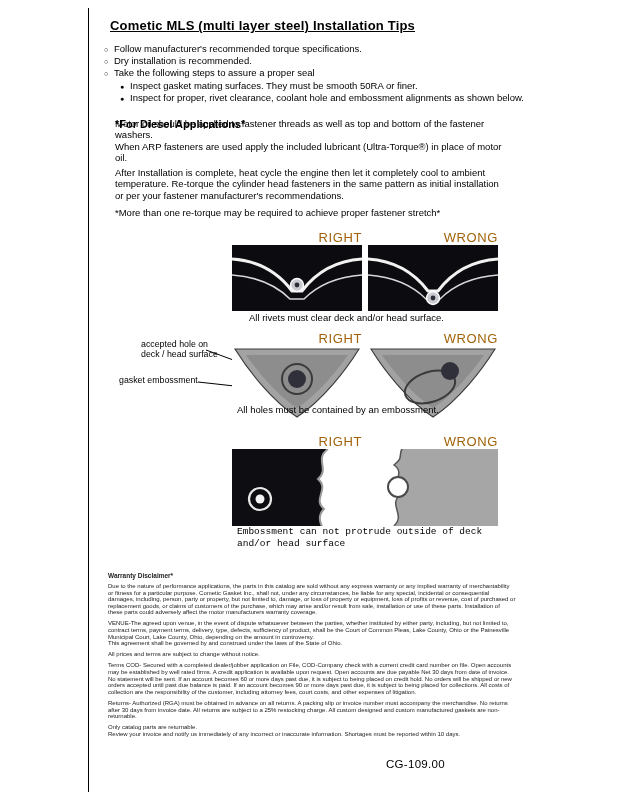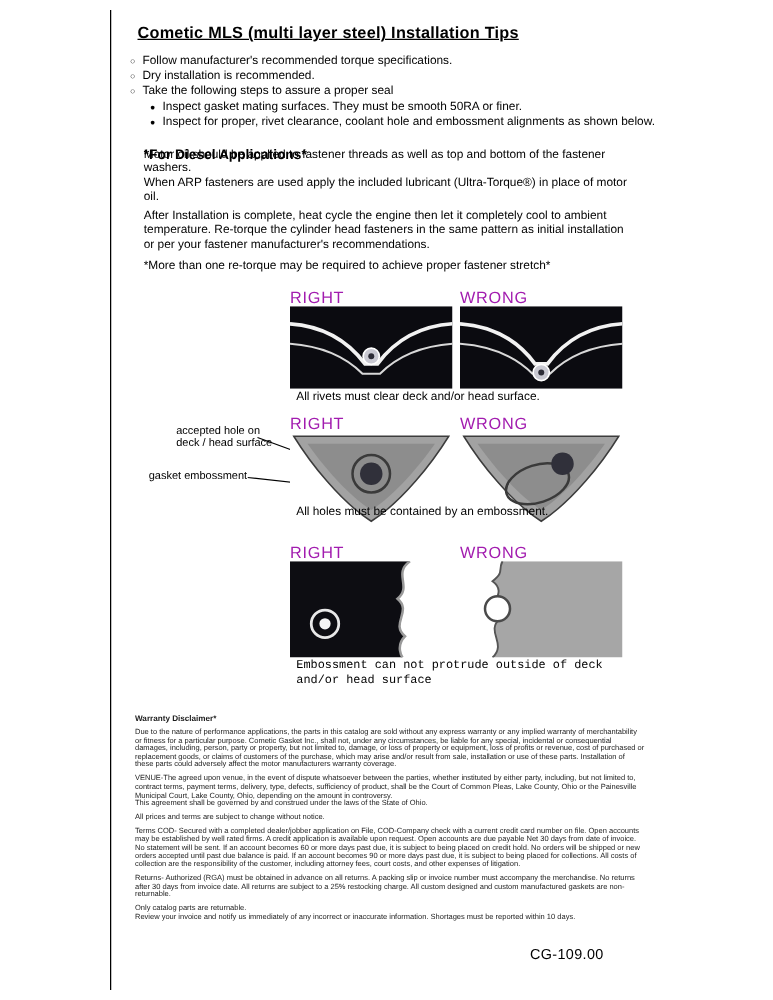--- a/index.html
+++ b/index.html
@@ -43,22 +43,22 @@
   .para {
     position: absolute; left: 115px; width: 400px;
     font-size: 9.5px; line-height: 11.3px;
     white-space: pre-line;
   }
   .para-1 { top: 118px; }
   .para-2 { top: 167px; }
   .note { position: absolute; left: 115px; top: 207px; font-size: 9.5px; }
 
   .col-label {
-    position: absolute; width: 130px; text-align: left;
-    font-size: 13px; color: #a21caf; letter-spacing: 0.6px;
+    position: absolute; width: 130px; text-align: right;
+    font-size: 13px; color: #a16207; letter-spacing: 0.6px;
   }
   .panel { position: absolute; width: 130px; }
   .panel svg { display: block; }
   .caption {
     position: absolute; left: 237px;
     font-size: 9.5px; line-height: 11.5px;
     white-space: pre-line;
   }
 
   .callout {
@@ -74,21 +74,21 @@
     color: #1c1c1c;
   }
   .w-head { font-size: 6.5px; font-weight: bold; margin-bottom: 4px; }
   .w-p {
     font-size: 6px; line-height: 6.6px; margin-bottom: 4.5px;
     white-space: pre-line;
   }
 
   .doc-code {
     position: absolute; left: 386px; top: 758px;
-    font-size: 11.5px; letter-spacing: 0.3px; margin-left: 38px;
+    font-size: 11.5px; letter-spacing: 0.3px;
   }
 </style>
 </head>
 <body>
 
 <div class="page">
 
   <div class="left-rule"></div>
 
   <div class="title">Cometic MLS (multi layer steel) Installation Tips</div>
@@ -123,21 +123,21 @@
   </div>
   <div class="panel" style="left:368px; top:245px;">
     <svg width="130" height="66" viewBox="0 0 130 66">
       <rect width="130" height="66" fill="#0b0b10"></rect>
       <path d="M0,14 C30,16 48,30 60,46 L70,46 C82,30 100,16 130,14" fill="none" stroke="#f2f2f2" stroke-width="3"></path>
       <path d="M0,30 C28,32 46,42 58,54 L72,54 C84,42 102,32 130,30" fill="none" stroke="#d8d8d8" stroke-width="1.6"></path>
       <circle cx="65" cy="53" r="6.5" fill="#c9c9d2" stroke="#ffffff" stroke-width="1.4"></circle>
       <circle cx="65" cy="53" r="2.4" fill="#2c2c36"></circle>
     </svg>
   </div>
-  <div class="caption" style="top:312px;">All rivets must clear deck and/or head surface.</div>
+  <div class="caption" style="top:312px;margin-left:12px;">All rivets must clear deck and/or head surface.</div>
 
   <div class="col-label" style="left:232px; top:331px;">RIGHT</div>
   <div class="col-label" style="left:368px; top:331px;">WRONG</div>
 
   <div class="callout callout-hole">accepted hole on
 deck / head surface</div>
   <div class="callout callout-emboss">gasket embossment</div>
   <svg class="callout-arrows" viewBox="0 0 100 55">
     <defs>
       <marker id="arrow" markerWidth="6" markerHeight="6" refX="5" refY="3" orient="auto">

